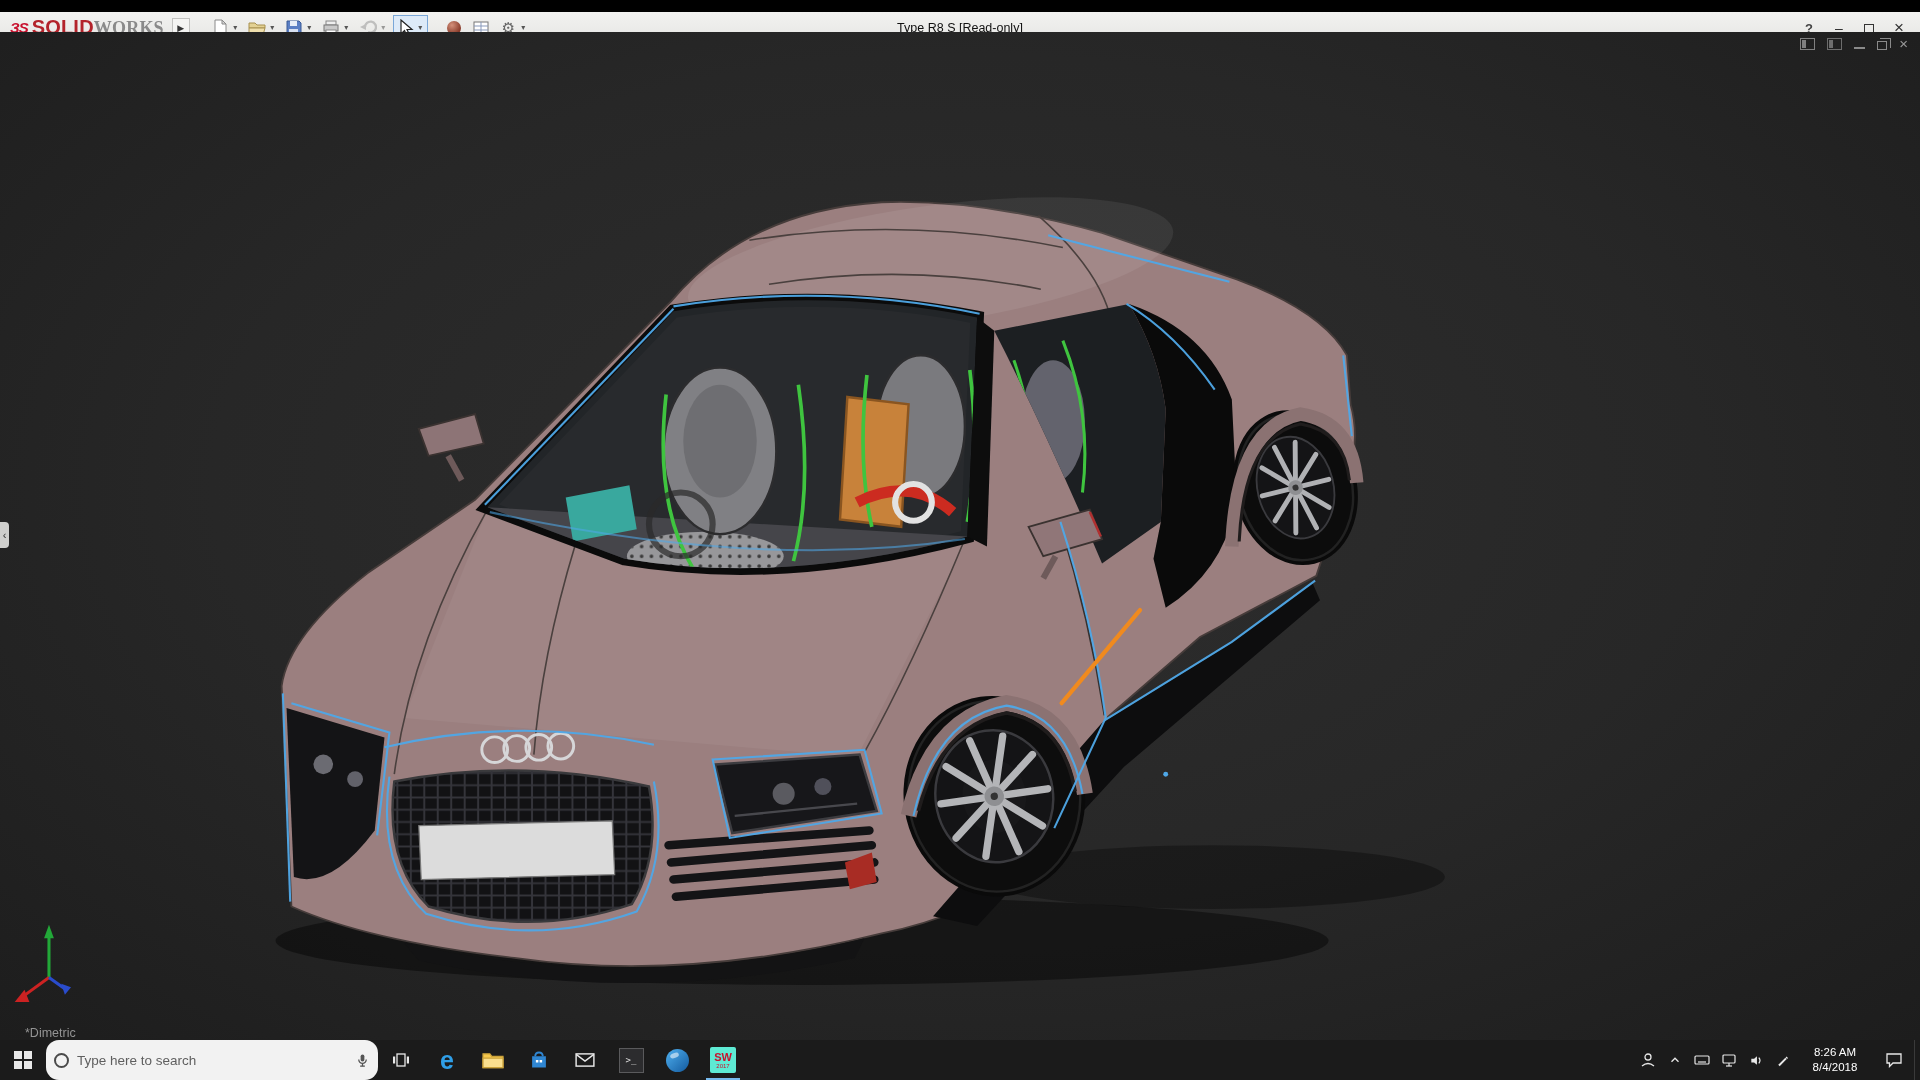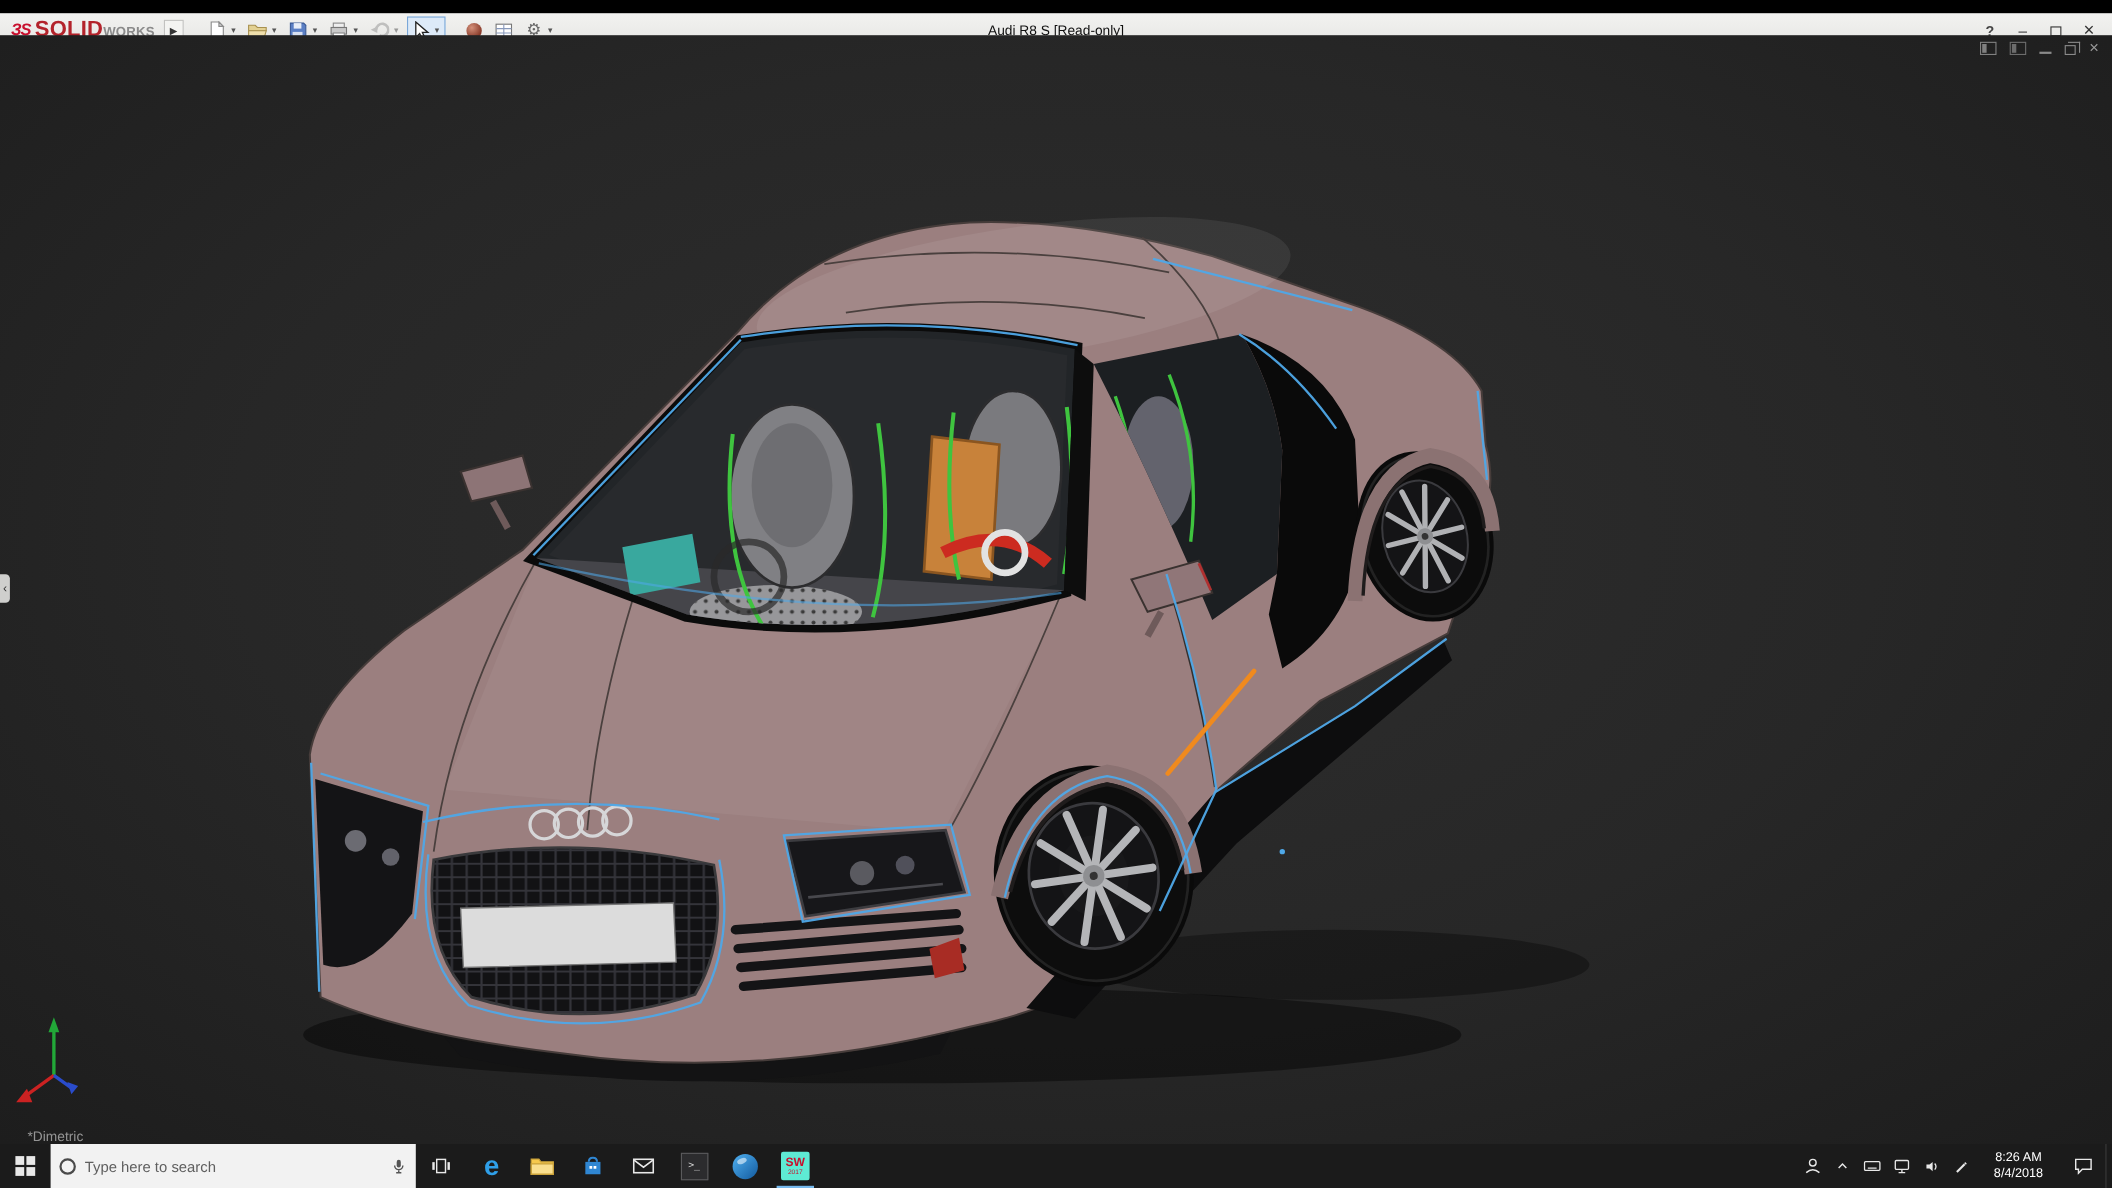--- a/index.html
+++ b/index.html
@@ -8,21 +8,21 @@
   
   .titlebar {
     position:absolute; top:12px; left:0; right:0; height:32px;
     background:linear-gradient(#f2f2f0,#e6e6e4);
     border-bottom:1px solid #b5b5b3;
     display:flex; align-items:center;
   }
   .brand { display:flex; align-items:center; gap:4px; padding:0 8px 0 10px; }
   .ds-mark { color:#c8102e; font-weight:bold; font-style:italic; font-size:15px; letter-spacing:-1px; }
   .brand-solid { color:#b3232b; font-weight:bold; font-size:20px; letter-spacing:0.2px; }
-  .brand-works { color:#8a8a8a; font-weight:bold; font-size:12px; letter-spacing:0.2px; }
+  .brand-works { color:#8a8a8a; font-weight:bold; font-size:18px; letter-spacing:0.2px;font-family:Liberation Serif, serif; }
   .flyout-btn { border:1px solid #c2c2c0; background:#f4f4f2; width:18px; height:20px;
     font-size:9px; color:#333; display:flex; align-items:center; justify-content:center; margin-right:18px; }
   .toolbar { display:flex; align-items:center; gap:2px; }
   .tb-btn { display:flex; align-items:center; padding:2px 2px; border:1px solid transparent; height:26px; }
   .tb-btn.active { border:1px solid #7aa7d8; background:#dcEaf8; background:#ddeaf8; }
   .tb-btn .ic { width:19px; height:19px; display:flex; align-items:center; justify-content:center; }
   .dd { font-size:8px; color:#555; margin-left:1px; width:9px; text-align:center; }
   .tb-gap { width:10px; }
   .gear-glyph { font-size:15px; color:#666; line-height:1; }
   .win-title { position:absolute; left:50%; transform:translateX(-50%); top:0; height:32px;
@@ -54,21 +54,21 @@
     background:#cfcfcd; border-radius:0 4px 4px 0; display:flex; align-items:center; justify-content:center;
     color:#333; font-size:11px; }
   .view-label { position:absolute; left:25px; bottom:0px; color:#949494; font-size:12.5px; }
 
   
   .taskbar { position:absolute; left:0; right:0; bottom:0; height:40px; background:#1b1b1b;
     display:flex; align-items:stretch; }
   .tk-btn { width:46px; display:flex; align-items:center; justify-content:center; position:relative; }
   .start-grid { display:grid; grid-template-columns:8px 8px; grid-template-rows:8px 8px; gap:1.5px; }
   .start-grid span { background:#e8e8e8; }
-  .search-box { width:332px; background:#f2f2f2; display:flex; align-items:center; padding:0 8px; gap:8px; }
+  .search-box { width:332px; background:#f2f2f2; display:flex; align-items:center; padding:0 8px; gap:8px;border-radius:13px; }
   .cortana-ring { width:15px; height:15px; border:2px solid #4a4a4a; border-radius:50%; flex:none; }
   .search-input { flex:1; border:none; background:transparent; outline:none; font-size:13.5px; color:#333;
     font-family:"Liberation Sans", sans-serif; }
   .search-input::placeholder { color:#5f5f5f; opacity:1; }
   .edge-e { color:#2f9fe8; font-size:25px; font-weight:bold; line-height:1; }
   .sw-tile { width:26px; height:26px; background:#5eead4; border-radius:2px; display:flex; flex-direction:column;
     align-items:center; justify-content:center; line-height:1; }
   .sw-tile .sw-l { color:#c8102e; font-weight:bold; font-size:11px; }
   .sw-tile .sw-y { color:#c8102e; font-size:6px; }
   .tk-btn.running::after { content:""; position:absolute; left:6px; right:6px; bottom:0; height:2px; background:#76b9ed; }
@@ -173,21 +173,21 @@
             <line x1="9" y1="3" x2="9" y2="15" stroke="#8899bb"></line>
           </svg>
       </span>
     </div>
     <div class="tb-btn">
       <span class="ic gear-glyph">⚙</span>
       <span class="dd">▾</span>
     </div>
   </div>
 
-  <div class="win-title">Audi R8 S [Read-only]</div>
+  <div class="win-title">Type R8 S [Read-only]</div>
 
   <div class="win-controls">
     <div class="wc help">?</div>
     <div class="wc">–</div>
     <div class="wc">
         <span class="maxbox"></span>
       </div>
     <div class="wc close">×</div>
   </div>
 </div>

